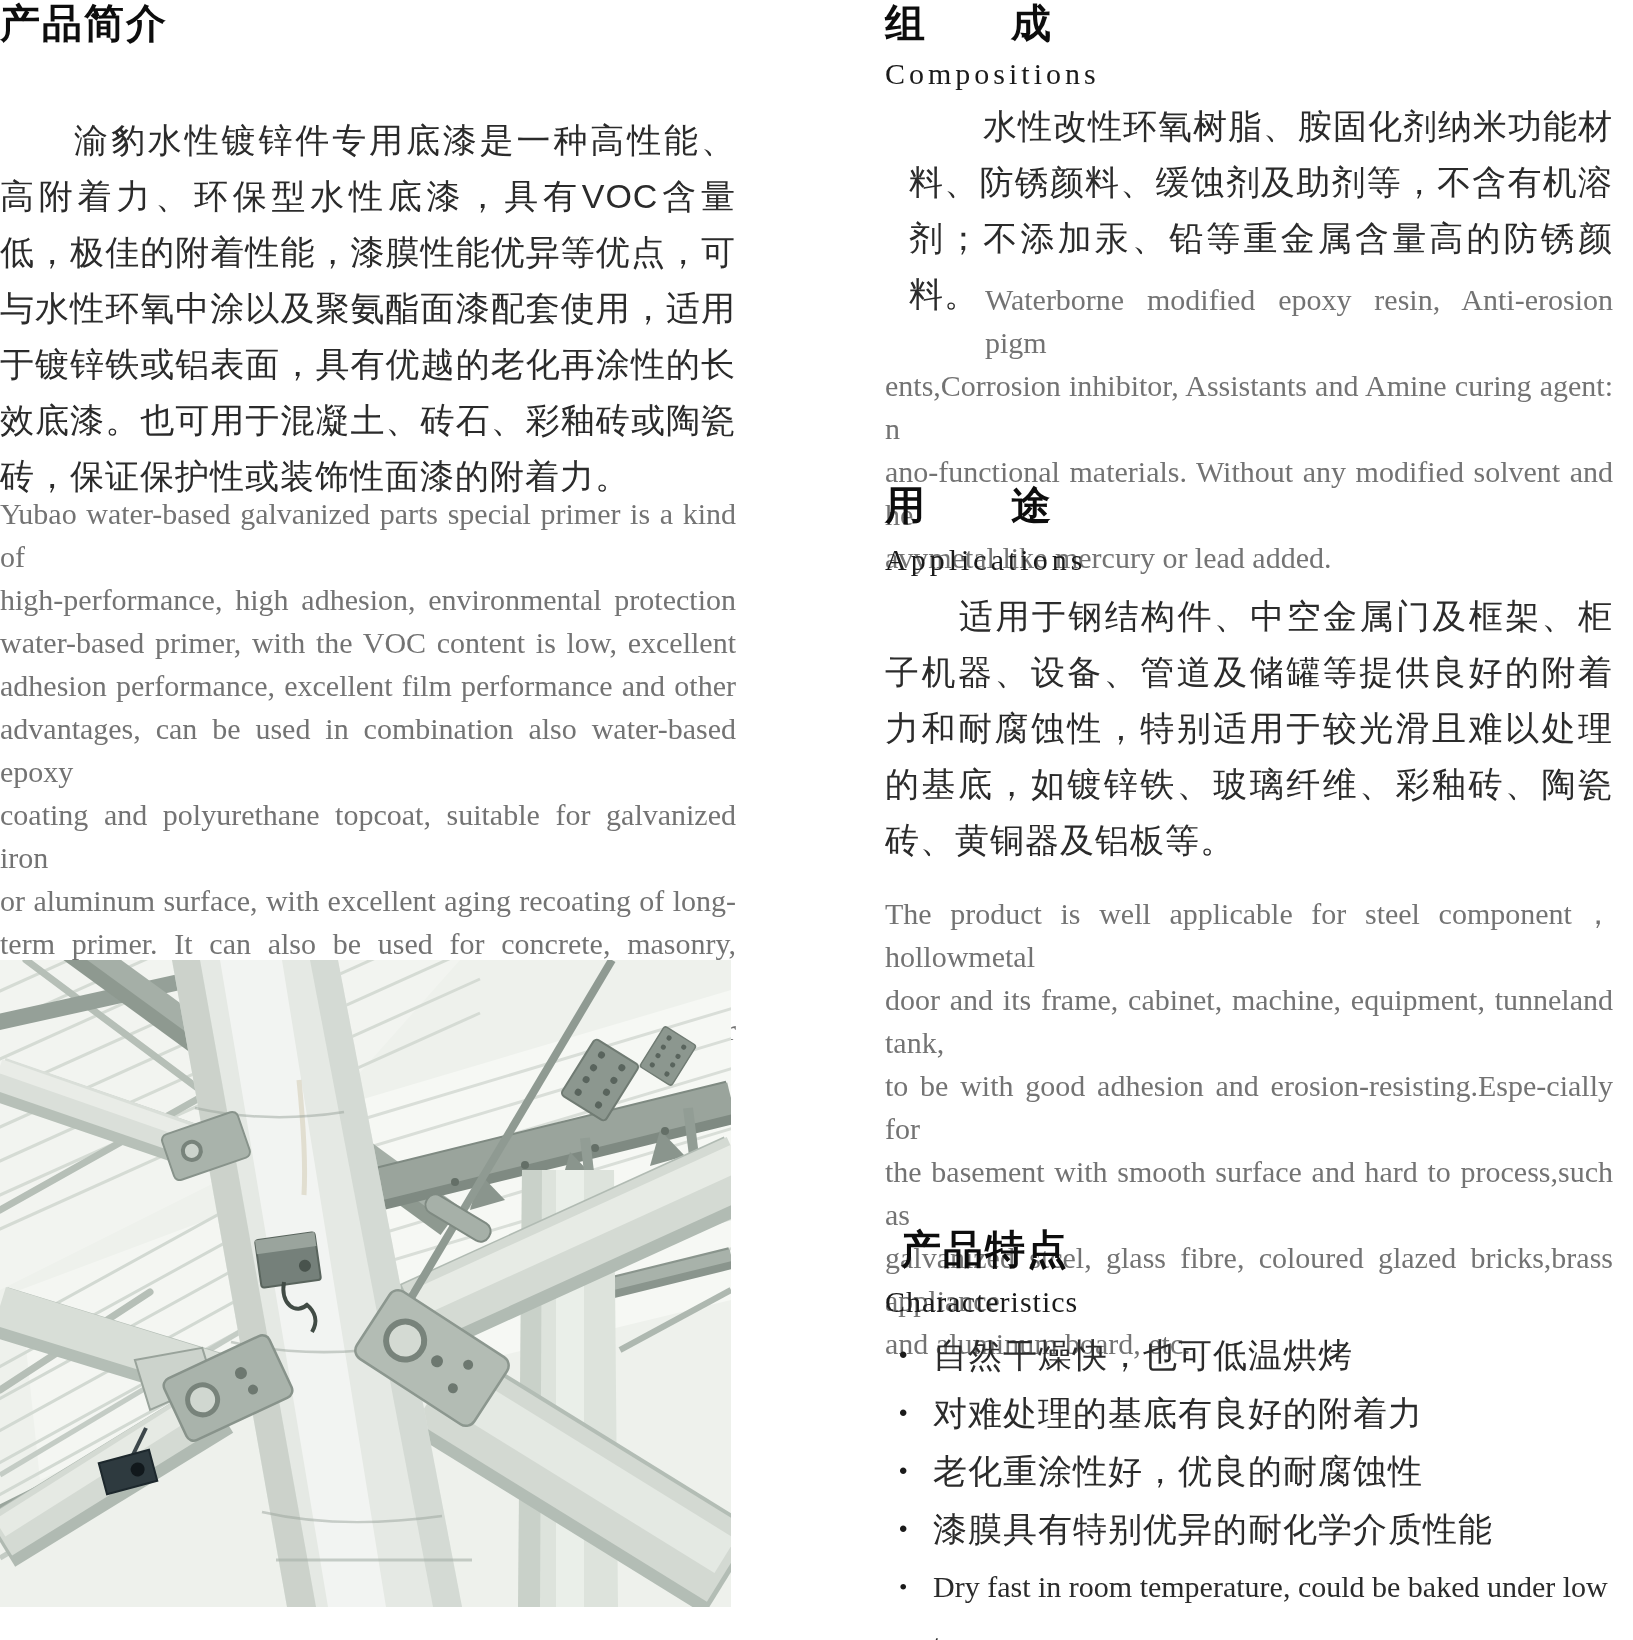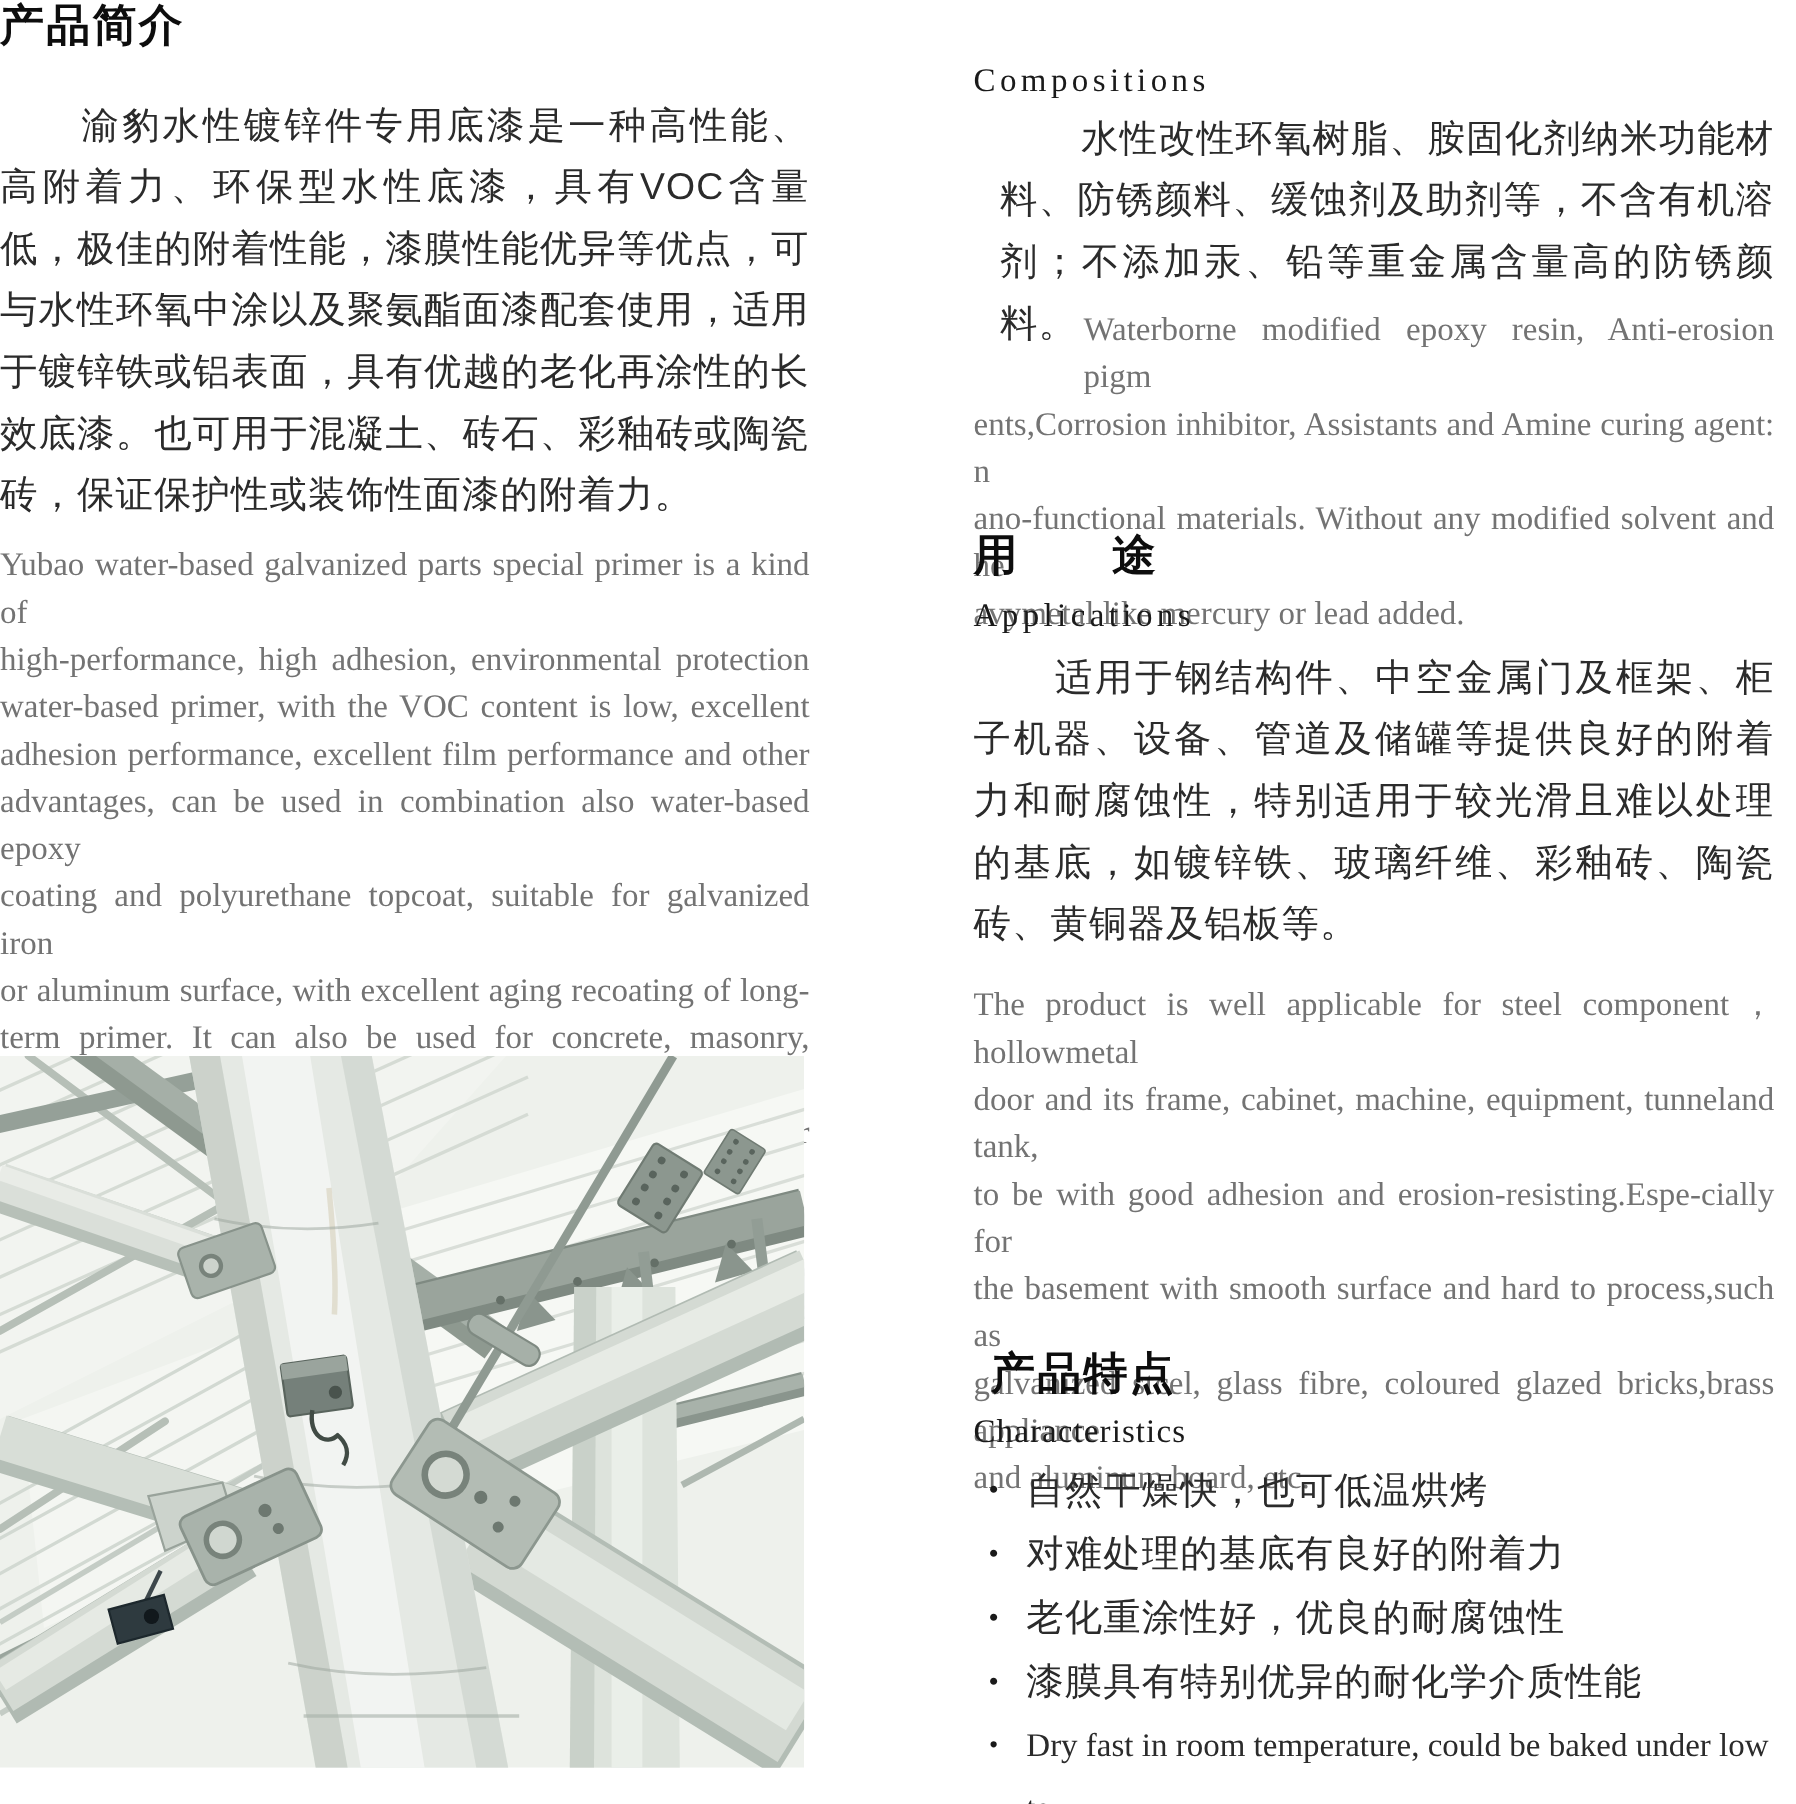--- a/index.html
+++ b/index.html
@@ -36,21 +36,21 @@
 </head>
 <body>
 
 <div class="page">
 
   <section class="col col-left">
 
     <div class="blk h-zh" style="top:0;">产品简介</div>
 
 
-    <div class="blk zh-para ind" style="top:86px;">渝豹水性镀锌件专用底漆是一种高性能、高附着力、环保型水性底漆，具有VOC含量低，极佳的附着性能，漆膜性能优异等优点，可与水性环氧中涂以及聚氨酯面漆配套使用，适用于镀锌铁或铝表面，具有优越的老化再涂性的长效底漆。也可用于混凝土、砖石、彩釉砖或陶瓷砖，保证保护性或装饰性面漆的附着力。</div>
+    <div class="blk zh-para ind" style="top:112px;">渝豹水性镀锌件专用底漆是一种高性能、高附着力、环保型水性底漆，具有VOC含量低，极佳的附着性能，漆膜性能优异等优点，可与水性环氧中涂以及聚氨酯面漆配套使用，适用于镀锌铁或铝表面，具有优越的老化再涂性的长效底漆。也可用于混凝土、砖石、彩釉砖或陶瓷砖，保证保护性或装饰性面漆的附着力。</div>
 
     <div class="blk en-para" style="top:492px;">
       <div class="jline">Yubao water-based galvanized parts special primer is a kind of</div>
       <div class="jline">high-performance, high adhesion, environmental protection</div>
       <div class="jline">water-based primer, with the VOC content is low, excellent</div>
       <div class="jline">adhesion performance, excellent film performance and other</div>
       <div class="jline">advantages, can be used in combination also water-based epoxy</div>
       <div class="jline">coating and polyurethane topcoat, suitable for galvanized iron</div>
       <div class="jline">or aluminum surface, with excellent aging recoating of long-</div>
       <div class="jline">term primer. It can also be used for concrete, masonry, enamel</div>
@@ -238,20 +238,21 @@
             <rect x="-26" y="-16" width="52" height="32" fill="#2e3a3f" stroke="#1d282d" stroke-width="2"></rect>
             <circle cx="10" cy="0" r="7" fill="#11181c"></circle>
           </g>
         </g>
       </svg>
     </div>
   </section>
 
   <section class="col col-right">
 
+    <div class="blk h-zh" style="top:0;">组　　成</div>
     <div class="blk h-sub ls3" style="top:56px;">Compositions</div>
     <div class="blk zh-para ind" style="top:98px;margin-left:24px;">水性改性环氧树脂、胺固化剂纳米功能材料、防锈颜料、缓蚀剂及助剂等，不含有机溶剂；不添加汞、铅等重金属含量高的防锈颜料。</div>
     <div class="blk en-para" style="top:278px;">
       <div class="jline efirst">Waterborne modified epoxy resin, Anti-erosion pigm</div>
       <div class="jline">ents,Corrosion inhibitor, Assistants and Amine curing agent: n</div>
       <div class="jline">ano-functional materials. Without any modified solvent and he</div>
       <div class="jlast">avymetal like mercury or lead added.</div>
     </div>
 
     <div class="blk h-zh" style="top:482px;">用　　途</div>

